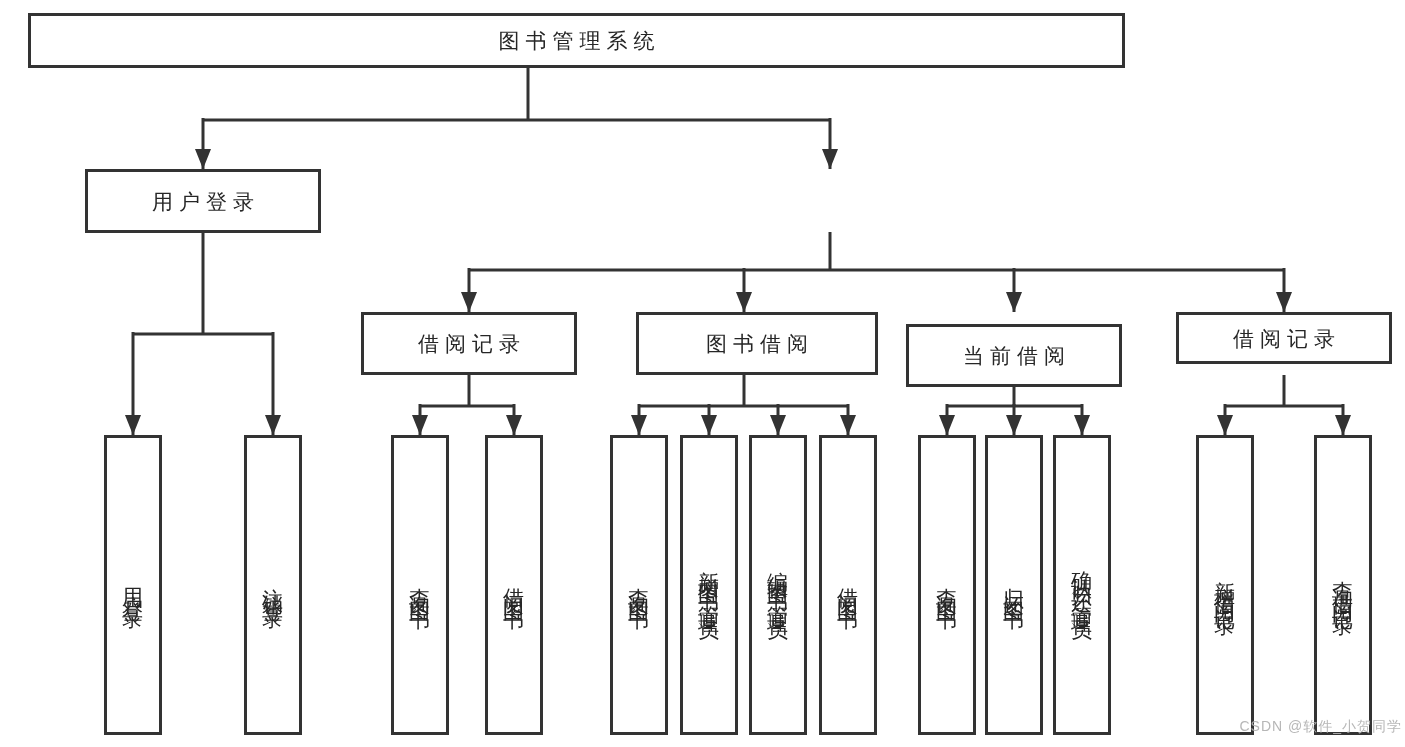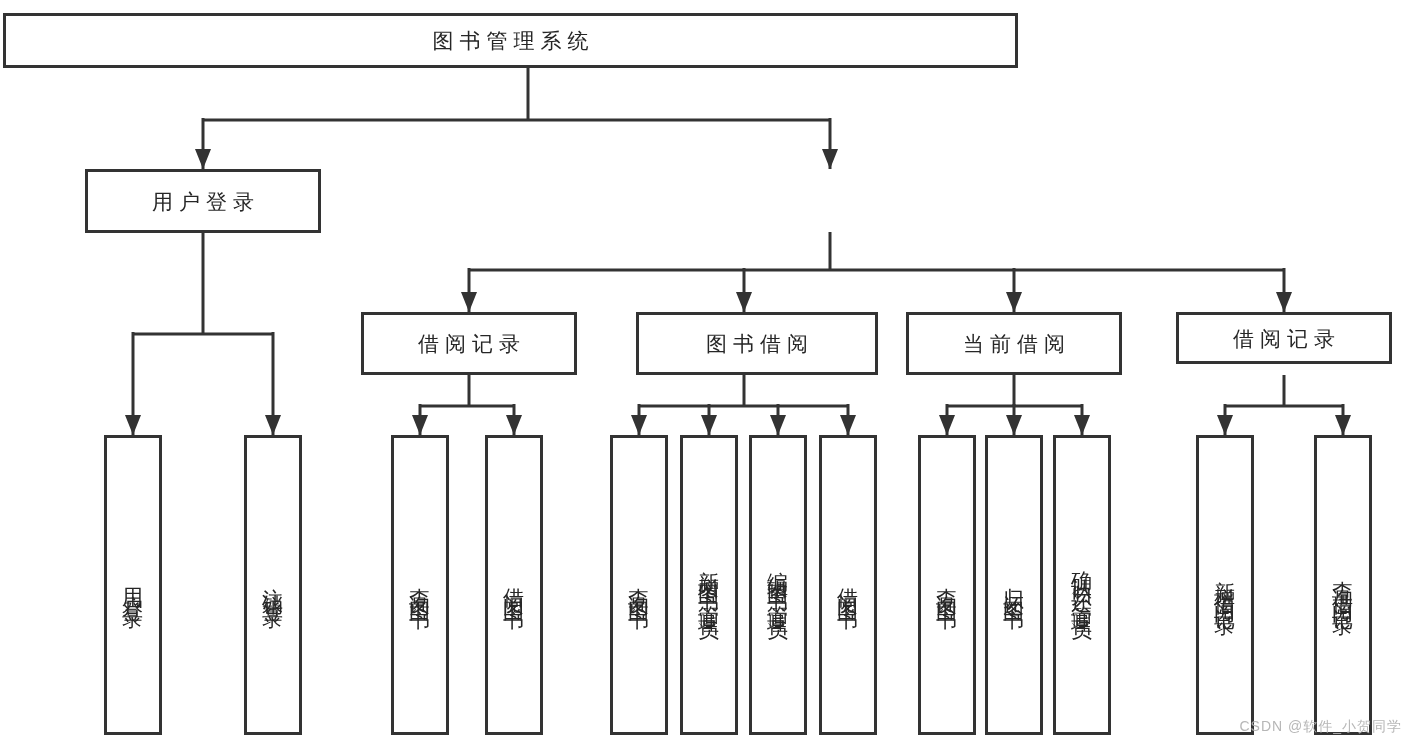--- a/index.html
+++ b/index.html
@@ -97,27 +97,27 @@
       <line x1="778" y1="404" x2="778" y2="435" marker-end="url(#ah)"></line>
       <line x1="848" y1="404" x2="848" y2="435" marker-end="url(#ah)"></line>
       <line x1="947" y1="404" x2="947" y2="435" marker-end="url(#ah)"></line>
       <line x1="1014" y1="404" x2="1014" y2="435" marker-end="url(#ah)"></line>
       <line x1="1082" y1="404" x2="1082" y2="435" marker-end="url(#ah)"></line>
       <line x1="1225" y1="404" x2="1225" y2="435" marker-end="url(#ah)"></line>
       <line x1="1343" y1="404" x2="1343" y2="435" marker-end="url(#ah)"></line>
     </g>
   </svg>
 
-  <div class="node hbox" style="left:3px;top:13px;width:1015px;height:55px">图书管理系统</div>
+  <div class="node hbox" style="left:28px;top:13px;width:1097px;height:55px">图书管理系统</div>
 
   <div class="node hbox" style="left:85px;top:169px;width:236px;height:64px">用户登录</div>
 
   <div class="node hbox" style="left:361px;top:312px;width:216px;height:63px">借阅记录</div>
   <div class="node hbox" style="left:636px;top:312px;width:242px;height:63px">图书借阅</div>
-  <div class="node hbox" style="left:906px;top:312px;width:216px;height:63px">当前借阅</div>
+  <div class="node hbox" style="left:906px;top:324px;width:216px;height:63px">当前借阅</div>
   <div class="node hbox" style="left:1176px;top:312px;width:216px;height:52px">借阅记录</div>
 
   <div class="node vbox" style="left:104px;top:435px;width:58px;height:300px">用户登录</div>
   <div class="node vbox" style="left:244px;top:435px;width:58px;height:300px">注销登录</div>
 
   <div class="node vbox" style="left:391px;top:435px;width:58px;height:300px">查询图书</div>
   <div class="node vbox" style="left:485px;top:435px;width:58px;height:300px">借阅图书</div>
 
   <div class="node vbox" style="left:610px;top:435px;width:58px;height:300px">查询图书</div>
   <div class="node vbox" style="left:680px;top:435px;width:58px;height:300px">新增图书（管理员）</div>

